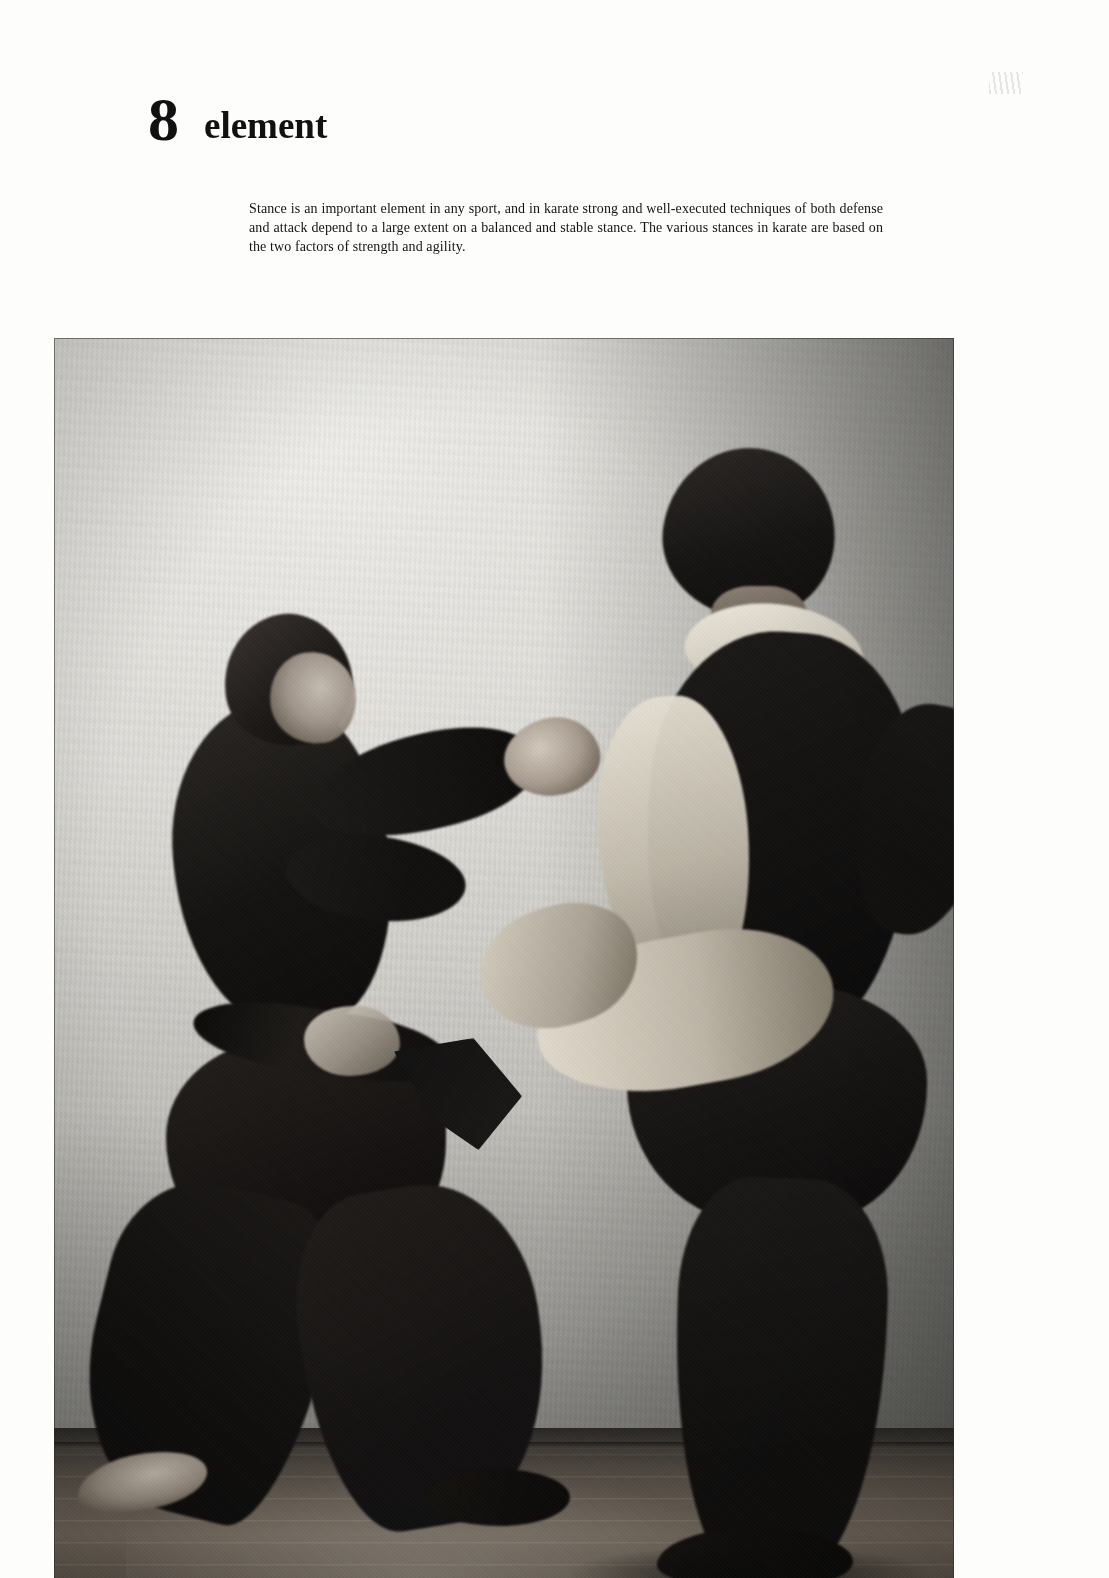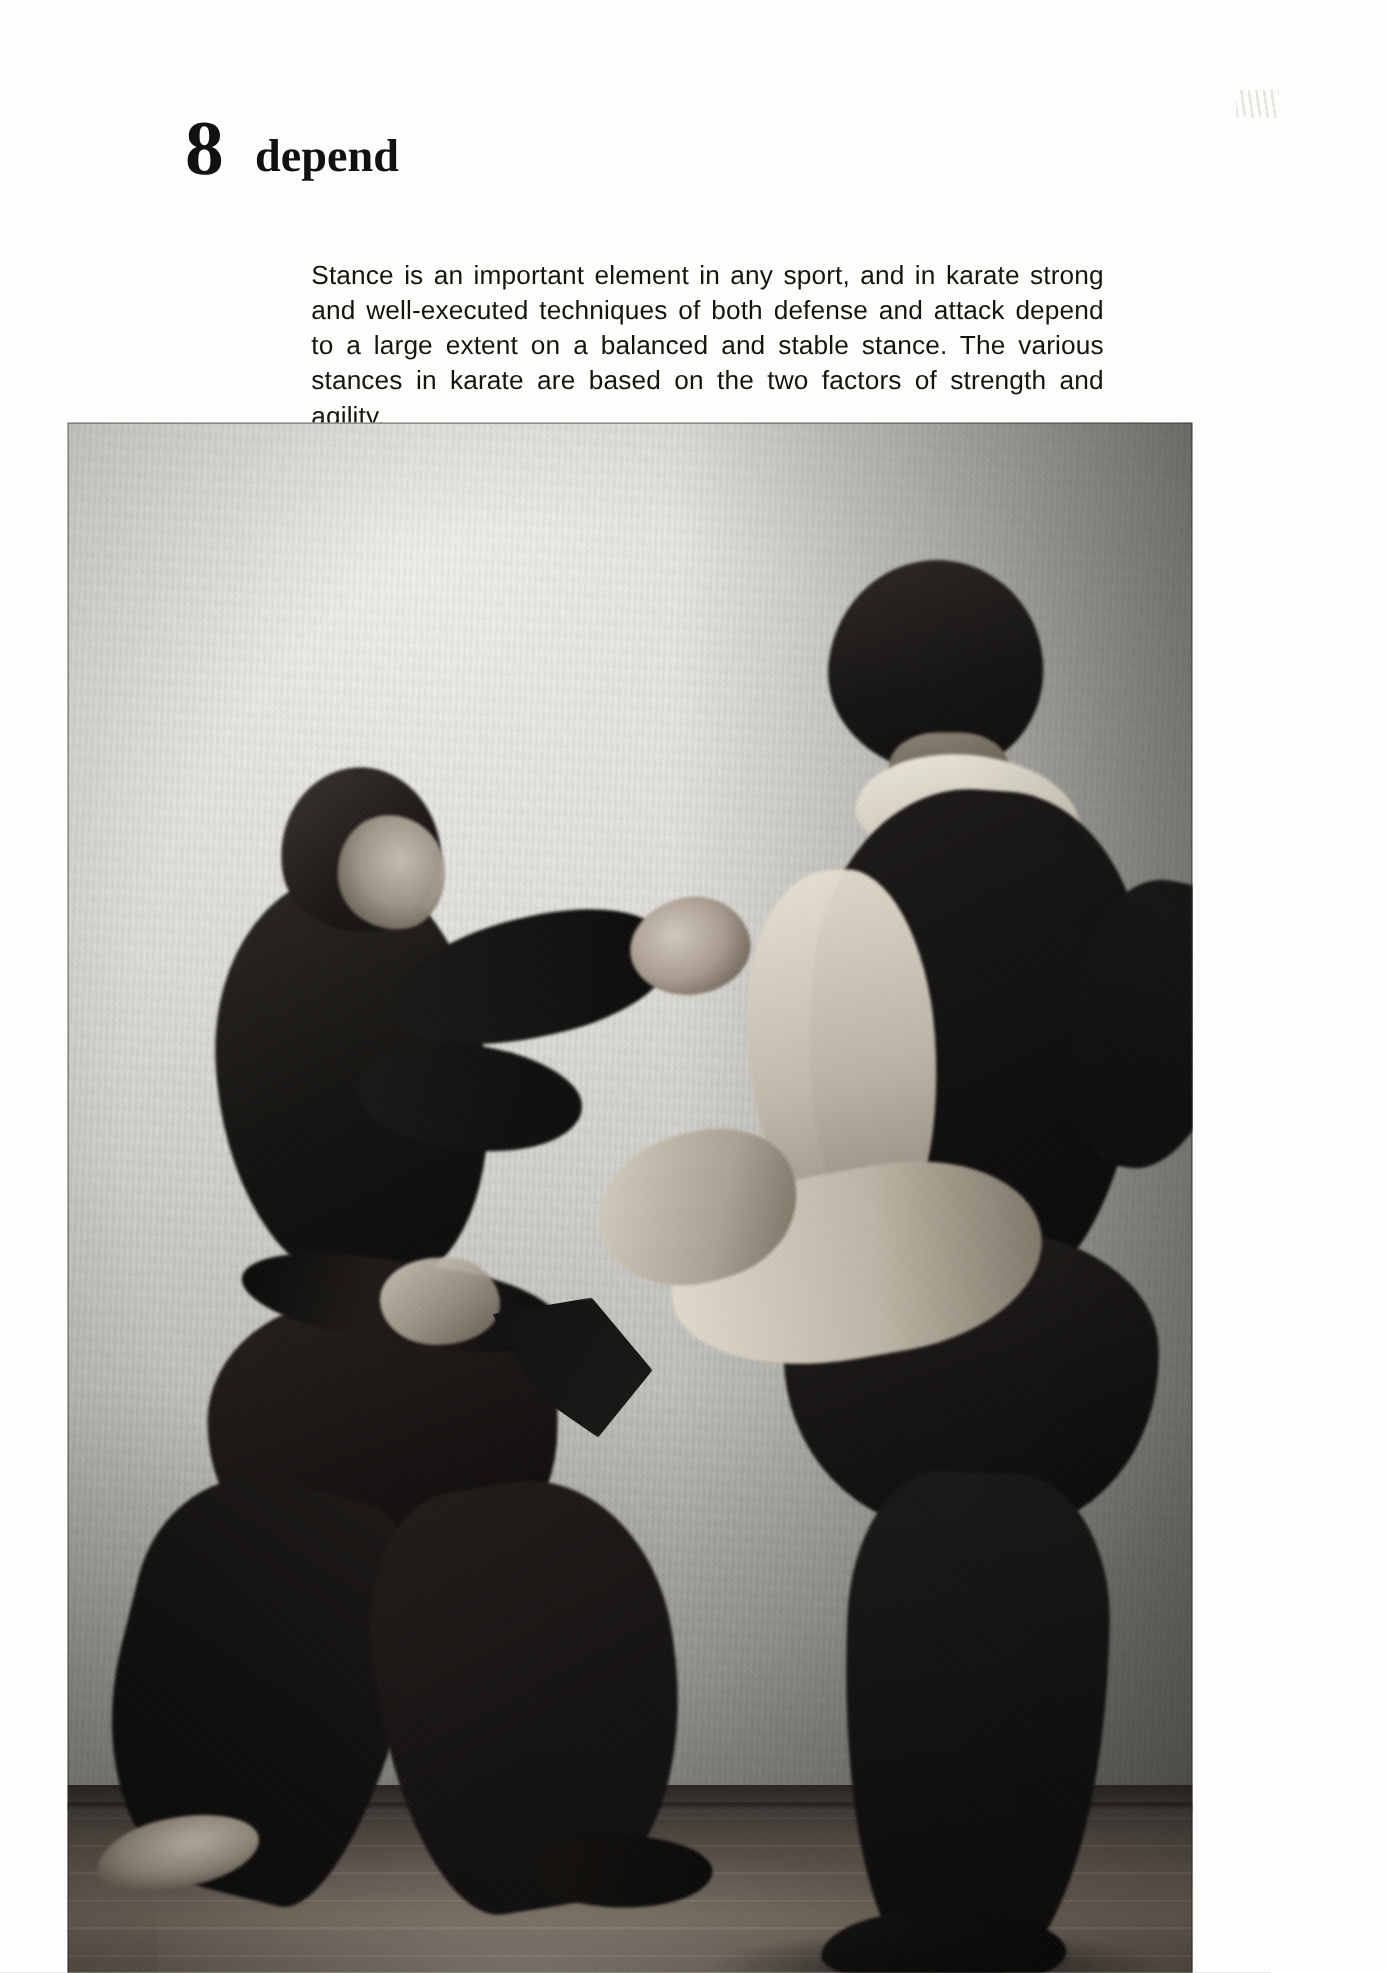--- a/index.html
+++ b/index.html
@@ -48,22 +48,22 @@
     position: relative;
     top: -2px;
   }
 
   
   .intro {
     position: absolute;
     left: 249px;
     top: 186px;
     width: 634px;
-    font-family: Liberation Sans, sans-serif;
-    font-size: 21px;
+    font-family: Liberation Serif, serif;
+    font-size: 14px;
     line-height: 1.34;
     text-align: justify;
     color: #14140f;
     letter-spacing: 0.1px;
   }
 
   
   .photo-figure {
     position: absolute;
     left: 14px;
@@ -347,21 +347,21 @@
 </style>
 </head>
 <body>
 
 <div class="page">
 
   <div class="page-mark"></div>
 
   <div class="heading">
     <span class="chapter-number">8</span>
-    <span class="chapter-title">depend</span>
+    <span class="chapter-title">element</span>
   </div>
 
   <p class="intro">Stance is an important element in any sport, and in karate strong and well-executed techniques of both defense and attack depend to a large extent on a balanced and stable stance. The various stances in karate are based on the two factors of strength and agility.</p>
 
   <figure class="photo-figure">
     <div class="photo">
 
       <div class="wall"></div>
       <div class="wall-grain"></div>
       <div class="wall-shadow-right"></div>

